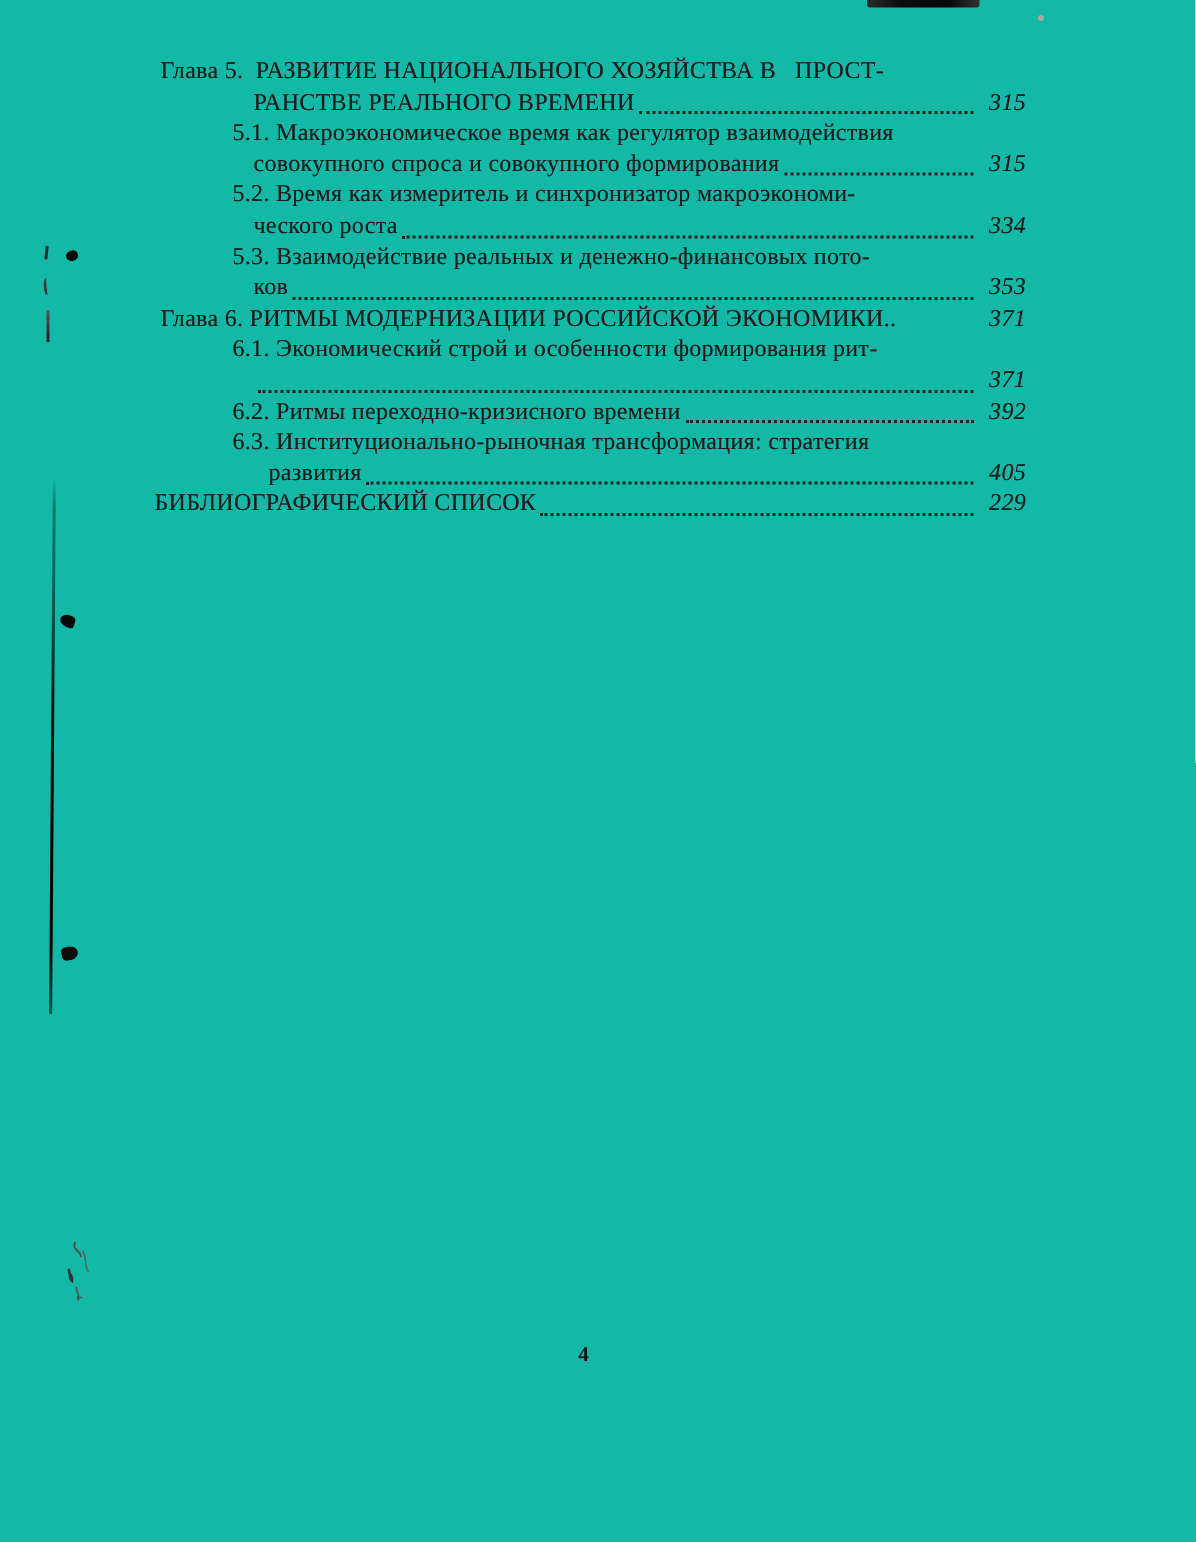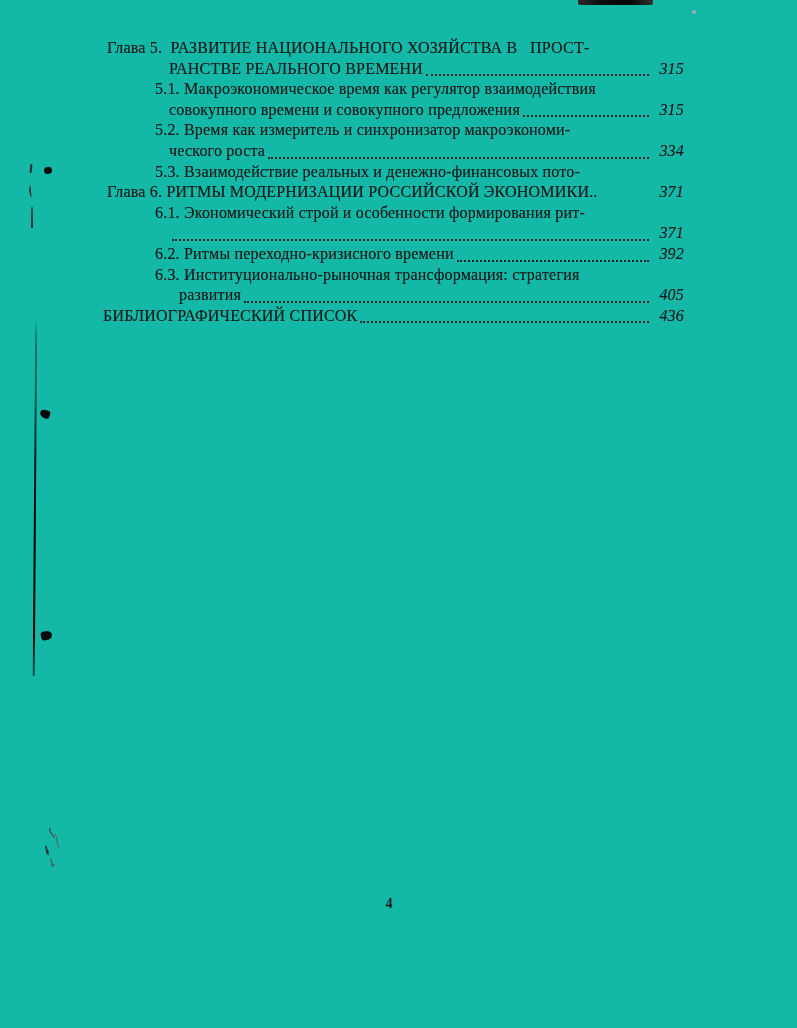--- a/index.html
+++ b/index.html
@@ -142,39 +142,44 @@
       <span class="txt">РАНСТВЕ РЕАЛЬНОГО ВРЕМЕНИ</span>
       <span class="leader"></span>
       <span class="pg">315</span>
     </div>
 
     <div class="line ind-sub">
       <span class="txt">5.1. Макроэкономическое время как регулятор взаимодействия</span>
     </div>
 
     <div class="line ind-cont">
-      <span class="txt">совокупного времени и совокупного предложения</span>
+      <span class="txt">совокупного спроса и совокупного формирования</span>
       <span class="leader"></span>
       <span class="pg">315</span>
     </div>
 
     <div class="line ind-sub">
       <span class="txt">5.2. Время как измеритель и синхронизатор макроэкономи-</span>
     </div>
 
     <div class="line ind-cont">
       <span class="txt">ческого роста</span>
       <span class="leader"></span>
       <span class="pg">334</span>
     </div>
 
     <div class="line ind-sub">
       <span class="txt">5.3. Взаимодействие реальных и денежно-финансовых пото-</span>
     </div>
 
+    <div class="line ind-cont">
+      <span class="txt">ков</span>
+      <span class="leader"></span>
+      <span class="pg">353</span>
+    </div>
 
     <div class="line ind-chapter">
       <span class="txt">Глава 6. РИТМЫ МОДЕРНИЗАЦИИ РОССИЙСКОЙ ЭКОНОМИКИ..</span>
       <span class="leader blank"></span>
       <span class="pg">371</span>
     </div>
 
     <div class="line ind-sub">
       <span class="txt">6.1. Экономический строй и особенности формирования рит-</span>
     </div>
@@ -198,20 +203,20 @@
     <div class="line ind-cont2">
       <span class="txt">развития</span>
       <span class="leader"></span>
       <span class="pg">405</span>
     </div>
 
 
     <div class="line ind-root">
       <span class="txt">БИБЛИОГРАФИЧЕСКИЙ СПИСОК</span>
       <span class="leader"></span>
-      <span class="pg">436</span>
+      <span class="pg">229</span>
     </div>
 
   </div>
 
   <div class="folio">4</div>
 
 </div>
 
 </body></html>

